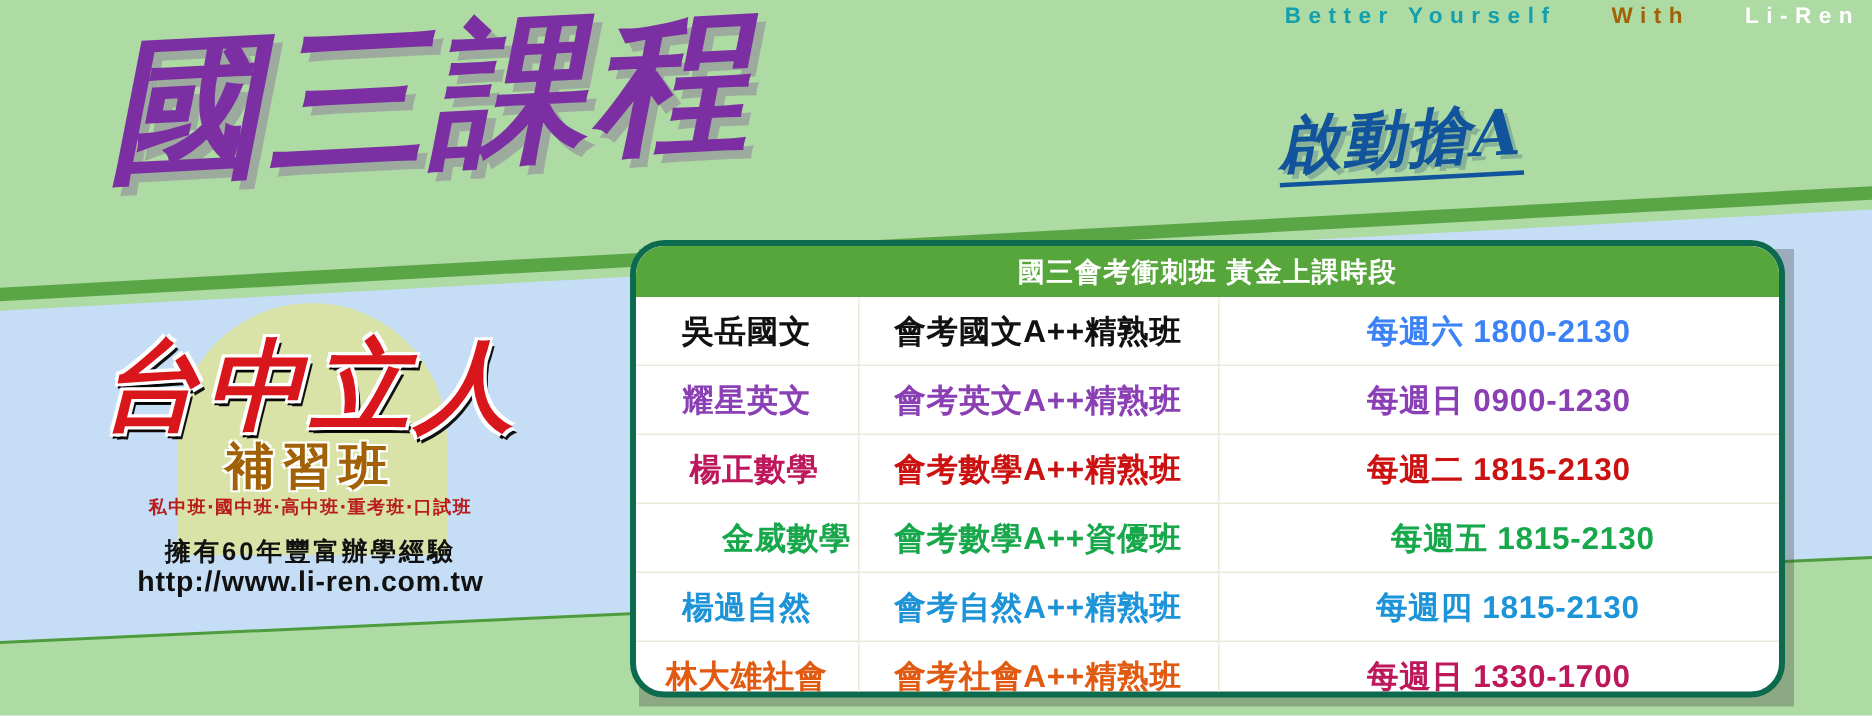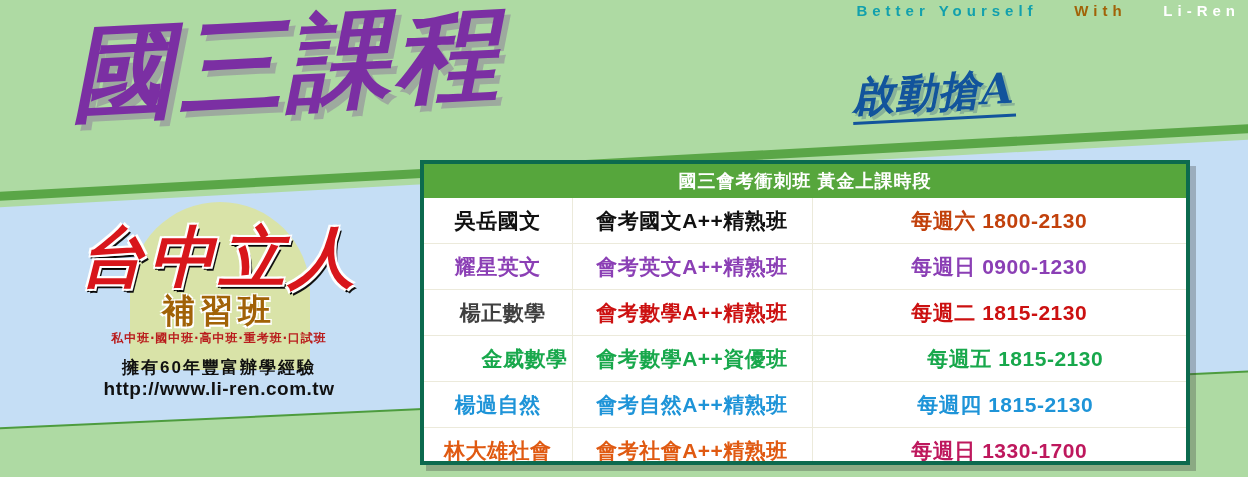--- a/index.html
+++ b/index.html
@@ -112,21 +112,21 @@
     transform-origin: 0 50%;
     text-shadow: 3px 3px 0 rgba(20,60,120,0.25);
     border-bottom: 3px solid #12549c;
     padding-bottom: 2px;
     line-height: 1.1;
   }
 
   
   .logo-wrap {
     position: absolute;
-    left: 24px;
+    left: 12px;
     top: 196px;
     width: 390px;
     height: 230px;
     z-index: 4;
     text-align: center;
   }
   .logo-glow {
     position: absolute;
     left: 106px;
     top: 6px;
@@ -275,45 +275,45 @@
   <div class="logo-wrap">
     <div class="logo-glow"></div>
     <div class="logo-main" style="color: rgb(216, 22, 27);">台中立人</div>
     <div class="logo-sub">補習班</div>
     <div class="logo-classes">私中班‧國中班‧高中班‧重考班‧口試班</div>
     <div class="logo-exp">擁有60年豐富辦學經驗</div>
     <div class="logo-url">http://www.li-ren.com.tw</div>
   </div>
 
   <div class="table-shadow"></div>
-  <div class="table-box" style="border-color: rgb(12, 106, 78);">
+  <div class="table-box" style="border-color: rgb(12, 106, 78); border-radius: 23px;">
     <table class="schedule">
       <colgroup>
         <col class="col-a">
           <col class="col-b">
           <col>
       </colgroup>
       <thead>
         <tr>
           <th colspan="3" style="background: rgb(86, 166, 60);">國三會考衝刺班  黃金上課時段</th>
         </tr>
       </thead>
       <tbody id="schedule-body">
           <tr>
             <td class="c-teacher" style="color: rgb(17, 17, 17);">吳岳國文</td>
             <td class="c-course" style="color: rgb(17, 17, 17);">會考國文A++精熟班</td>
-            <td class="c-time" style="color: #c2410c;">每週六 1800-2130</td>
+            <td class="c-time" style="color: #3b82f6;">每週六 1800-2130</td>
           </tr>
           <tr>
             <td class="c-teacher" style="color: rgb(139, 63, 181);">耀星英文</td>
             <td class="c-course" style="color: rgb(139, 63, 181);">會考英文A++精熟班</td>
             <td class="c-time" style="color: rgb(139, 63, 181);">每週日 0900-1230</td>
           </tr>
           <tr>
-            <td class="c-teacher" style="color: #404040; padding-left: 14px;">楊正數學</td>
+            <td class="c-teacher" style="color: #be185d; padding-left: 14px;">楊正數學</td>
             <td class="c-course" style="color: rgb(204, 17, 17);">會考數學A++精熟班</td>
             <td class="c-time" style="color: rgb(204, 17, 17);">每週二 1815-2130</td>
           </tr>
           <tr>
             <td class="c-teacher" style="color: rgb(24, 168, 76); text-align: right;">金威數學</td>
             <td class="c-course" style="color: rgb(24, 168, 76);">會考數學A++資優班</td>
             <td class="c-time" style="color: rgb(24, 168, 76); padding-left: 36px;">每週五 1815-2130</td>
           </tr>
           <tr>
             <td class="c-teacher" style="color: rgb(30, 148, 216);">楊過自然</td>

